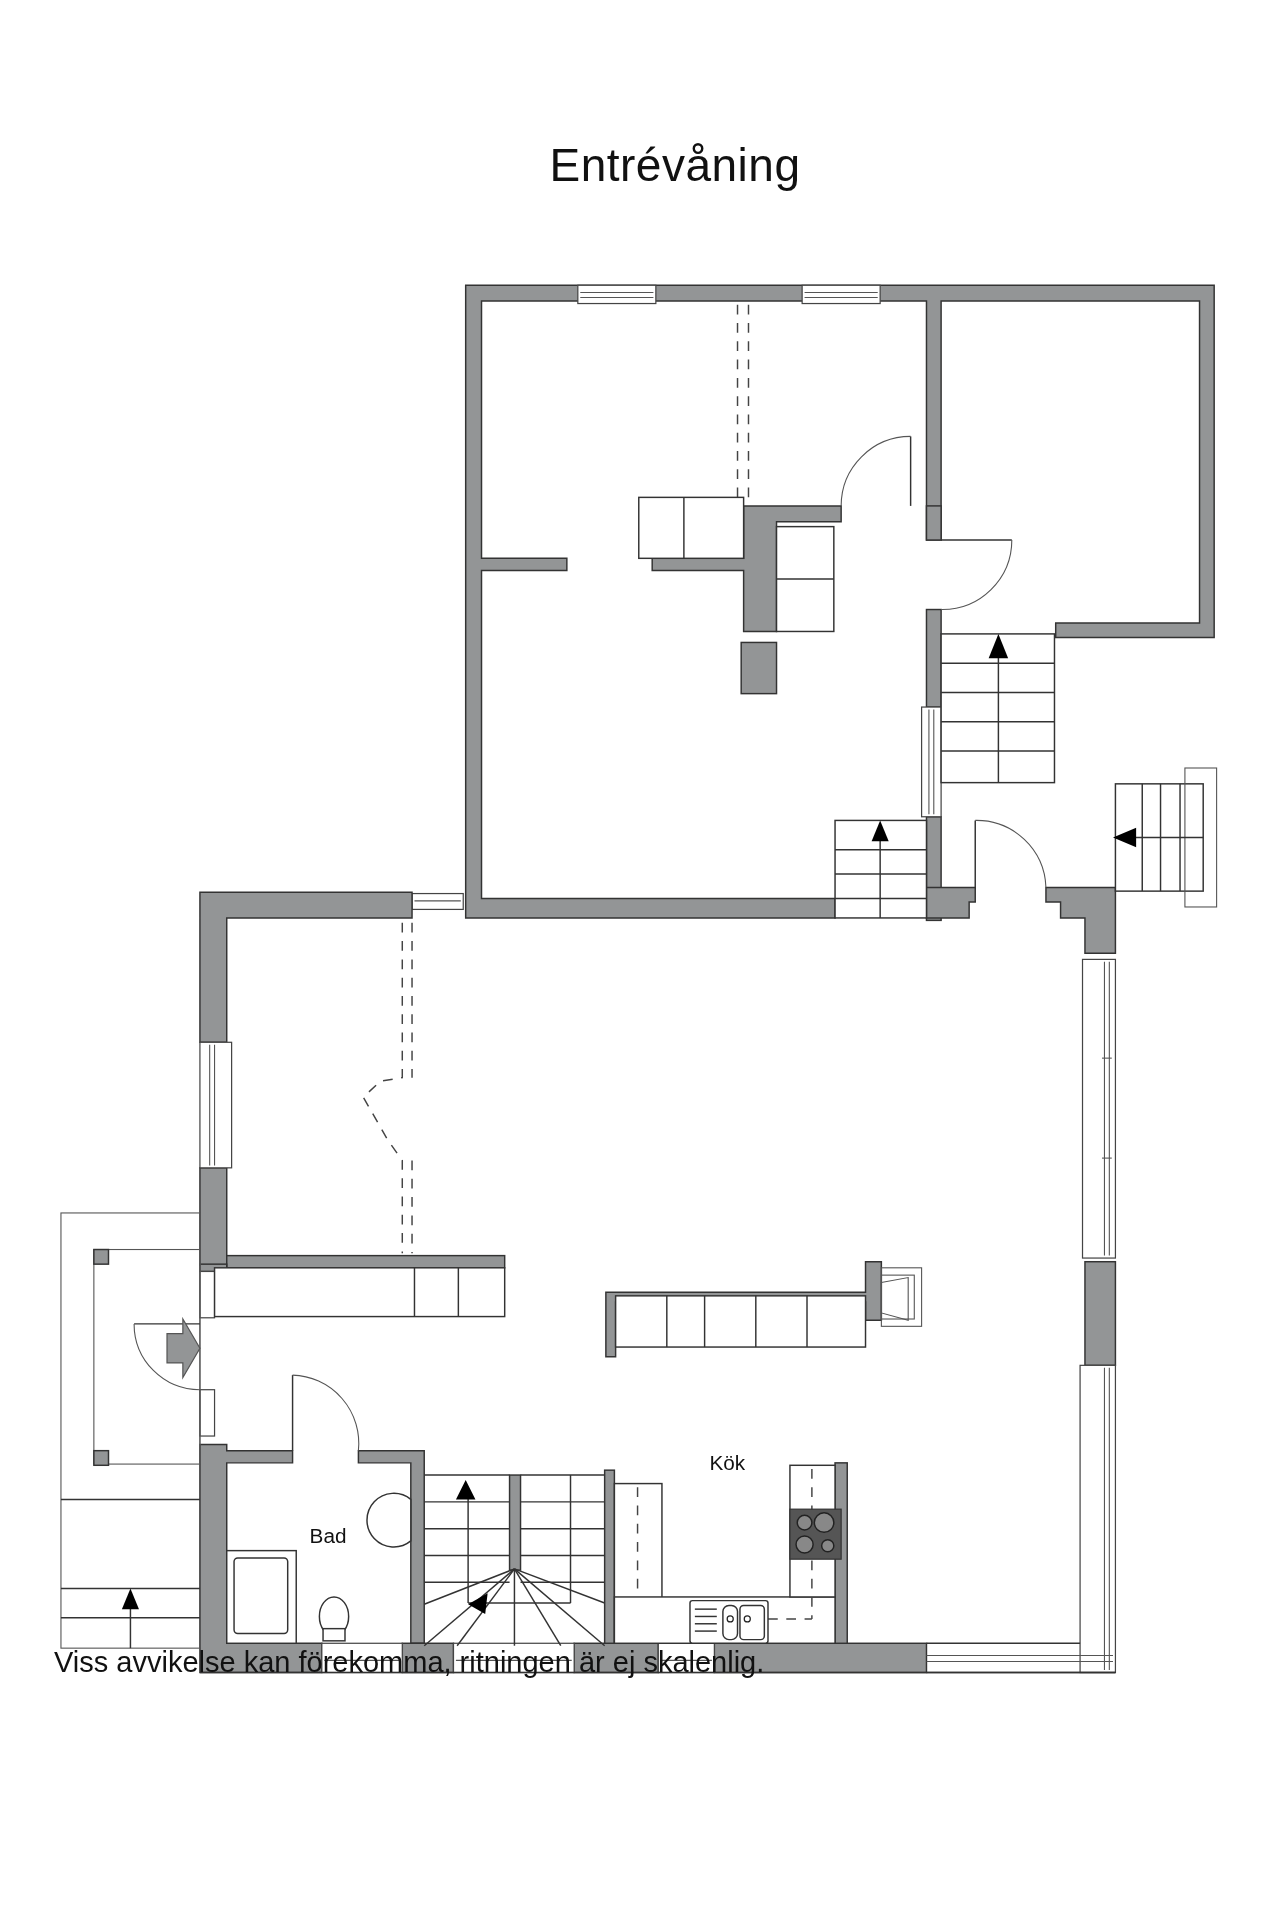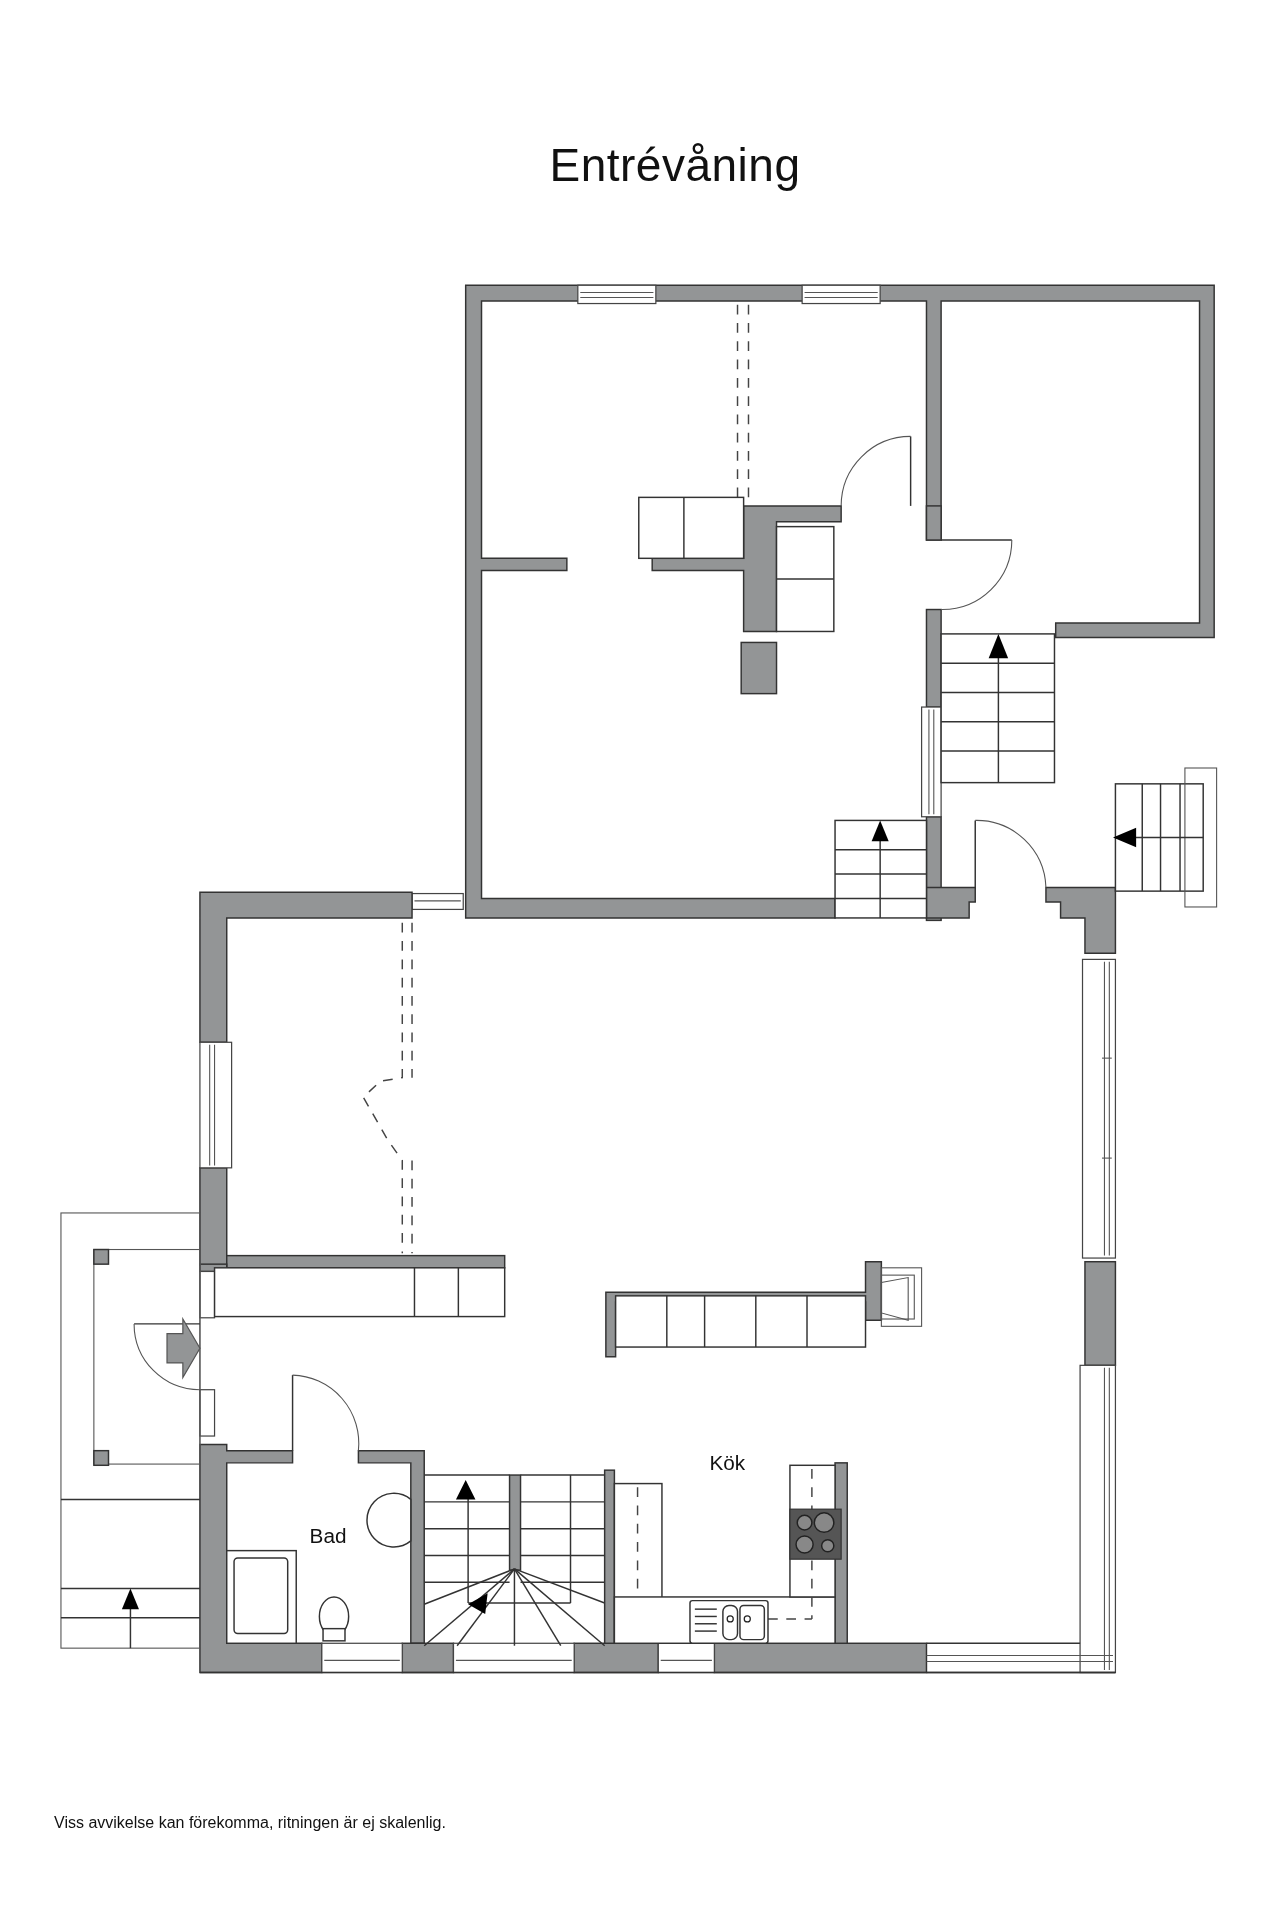--- a/index.html
+++ b/index.html
@@ -3,22 +3,22 @@
   <meta charset="utf-8">
   <style>
     html, body { margin: 0; padding: 0; background: #ffffff; }
     body { width: 1280px; height: 1920px; position: relative; overflow: hidden; }
     .title {
       position: absolute; left: 0; top: 138px; width: 1350px; text-align: center;
       font-family: "Liberation Sans", sans-serif; font-size: 46px; color: #111111;
       letter-spacing: 0.5px;
     }
     .footer {
-      position: absolute; left: 54px; top: 1814px;
-      font-family: "Liberation Sans", sans-serif; font-size: 16px; color: #111111;
+      position: absolute; left: 54px; top: 1646px;
+      font-family: "Liberation Sans", sans-serif; font-size: 29px; color: #111111;
     }
     svg.plan { position: absolute; left: 0; top: 0; }
     .wall { fill: #939596; stroke: #333333; stroke-width: 1.2; }
     .line { fill: none; stroke: #333333; stroke-width: 1.2; }
     .thin { fill: none; stroke: #555555; stroke-width: 0.9; }
     .win { fill: #ffffff; stroke: #444444; stroke-width: 1; }
     .fix { fill: #ffffff; stroke: #333333; stroke-width: 1.2; }
     .dash { fill: none; stroke: #444444; stroke-width: 1.2; stroke-dasharray: 8 7; }
     .arrow { fill: #000000; }
     .room-label { font-family: "Liberation Sans", sans-serif; font-size: 17px; fill: #111111; }

